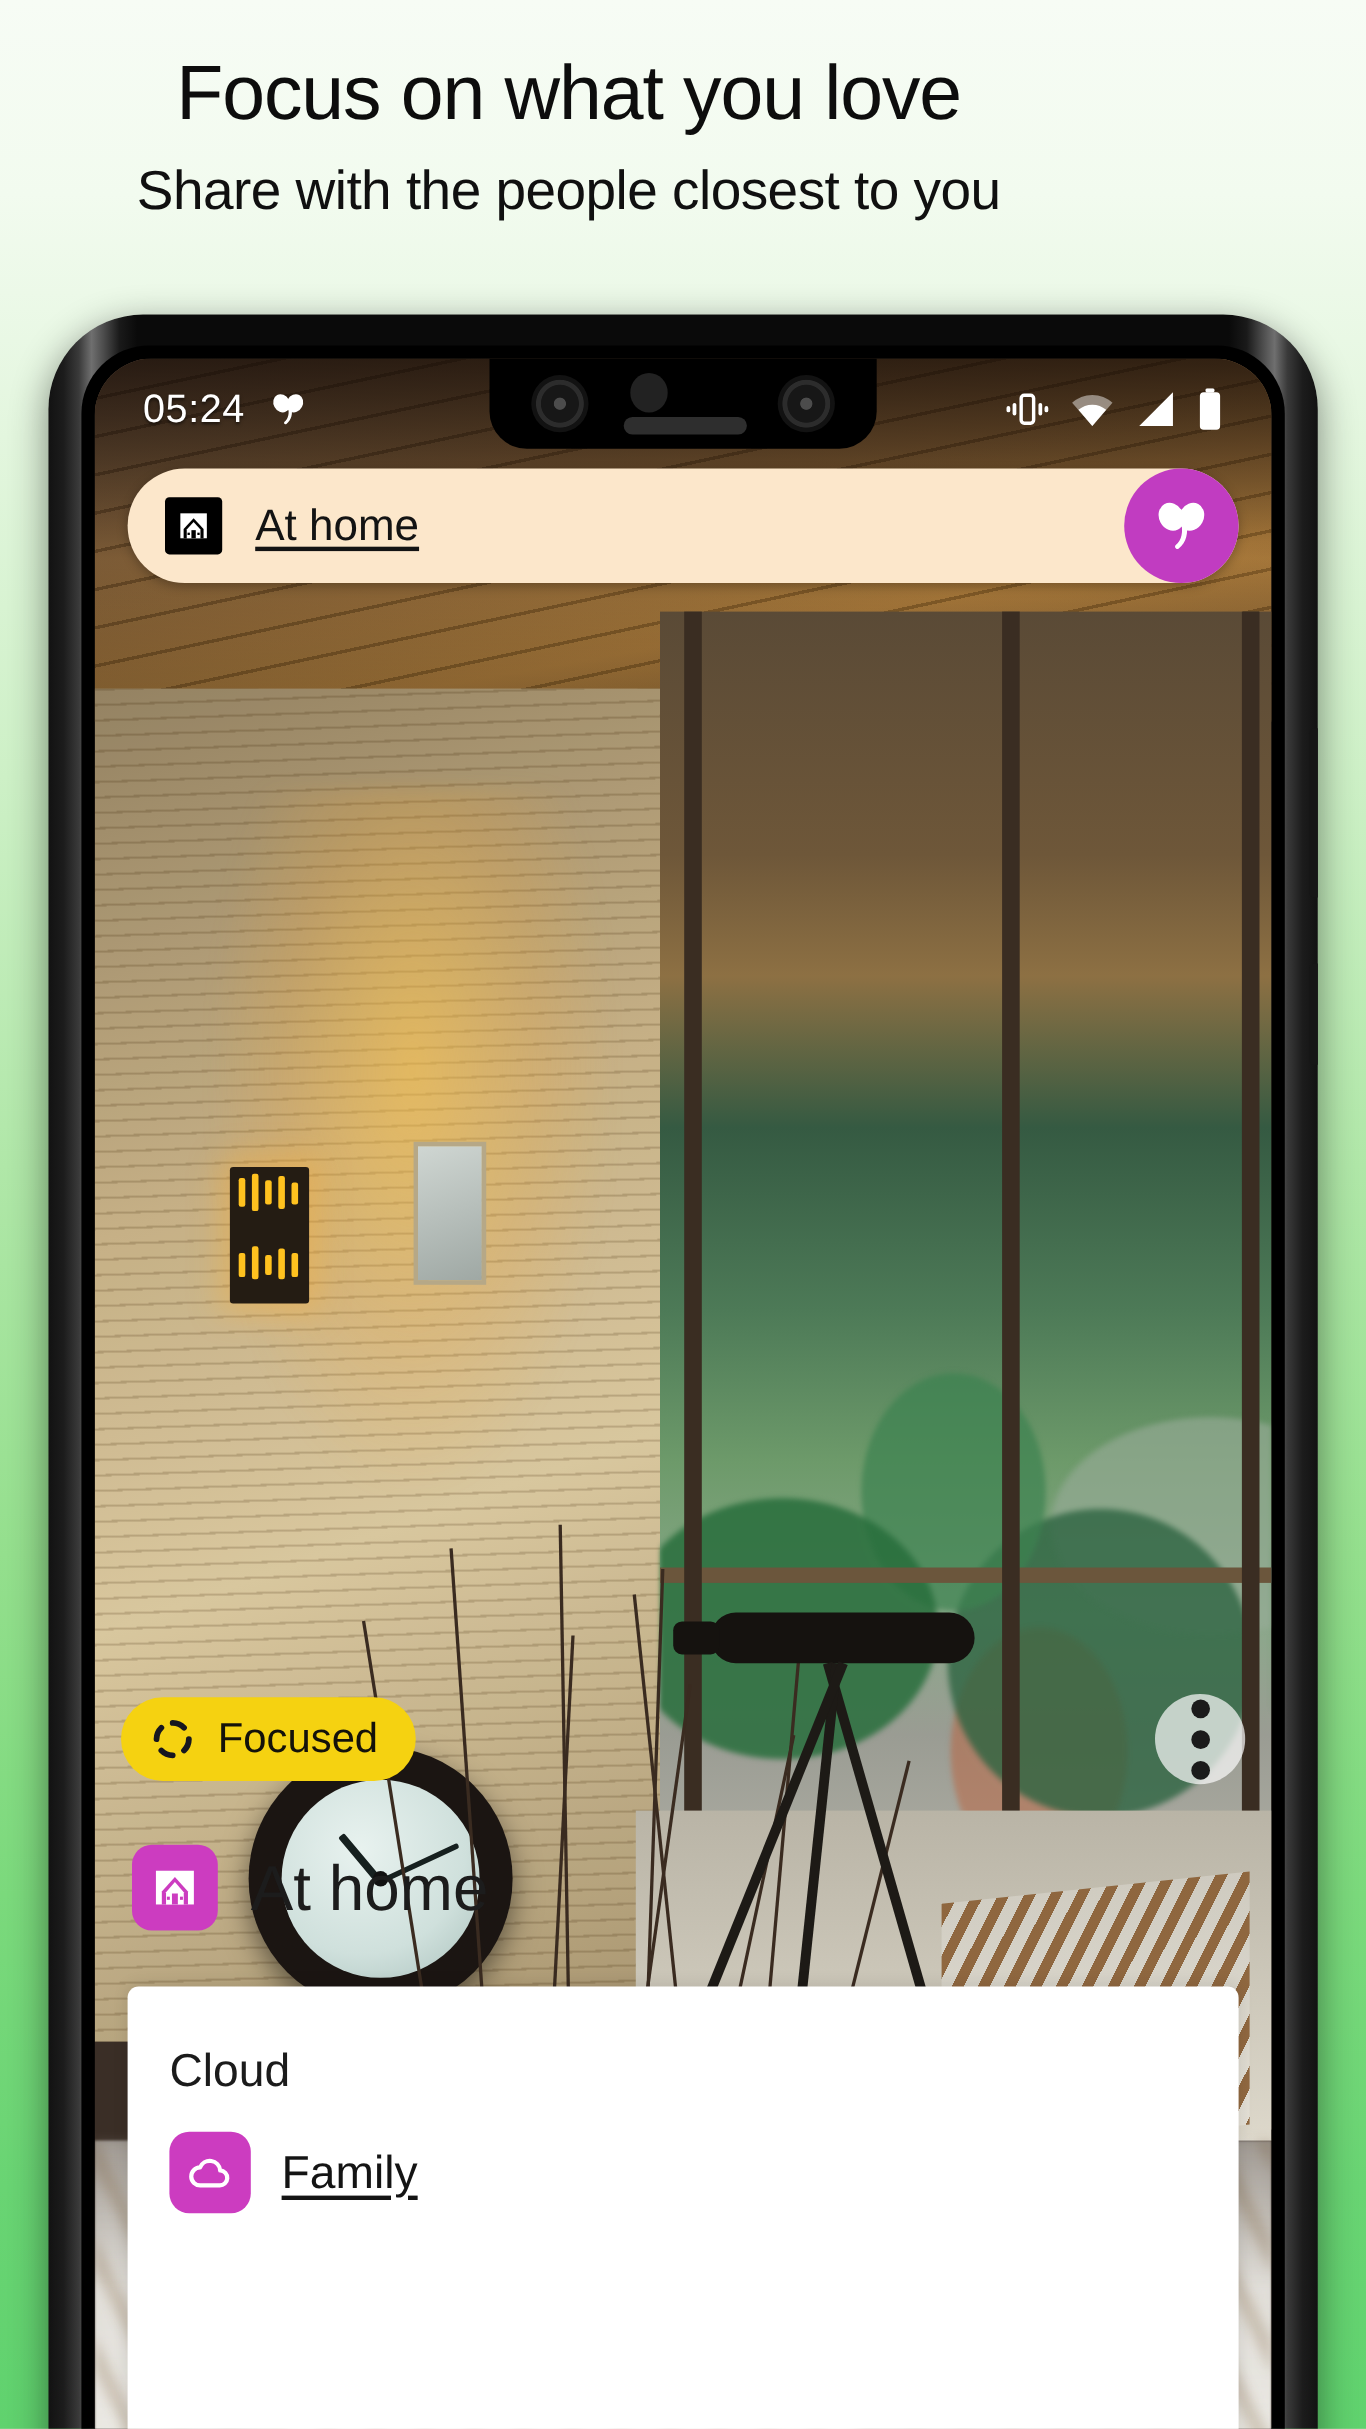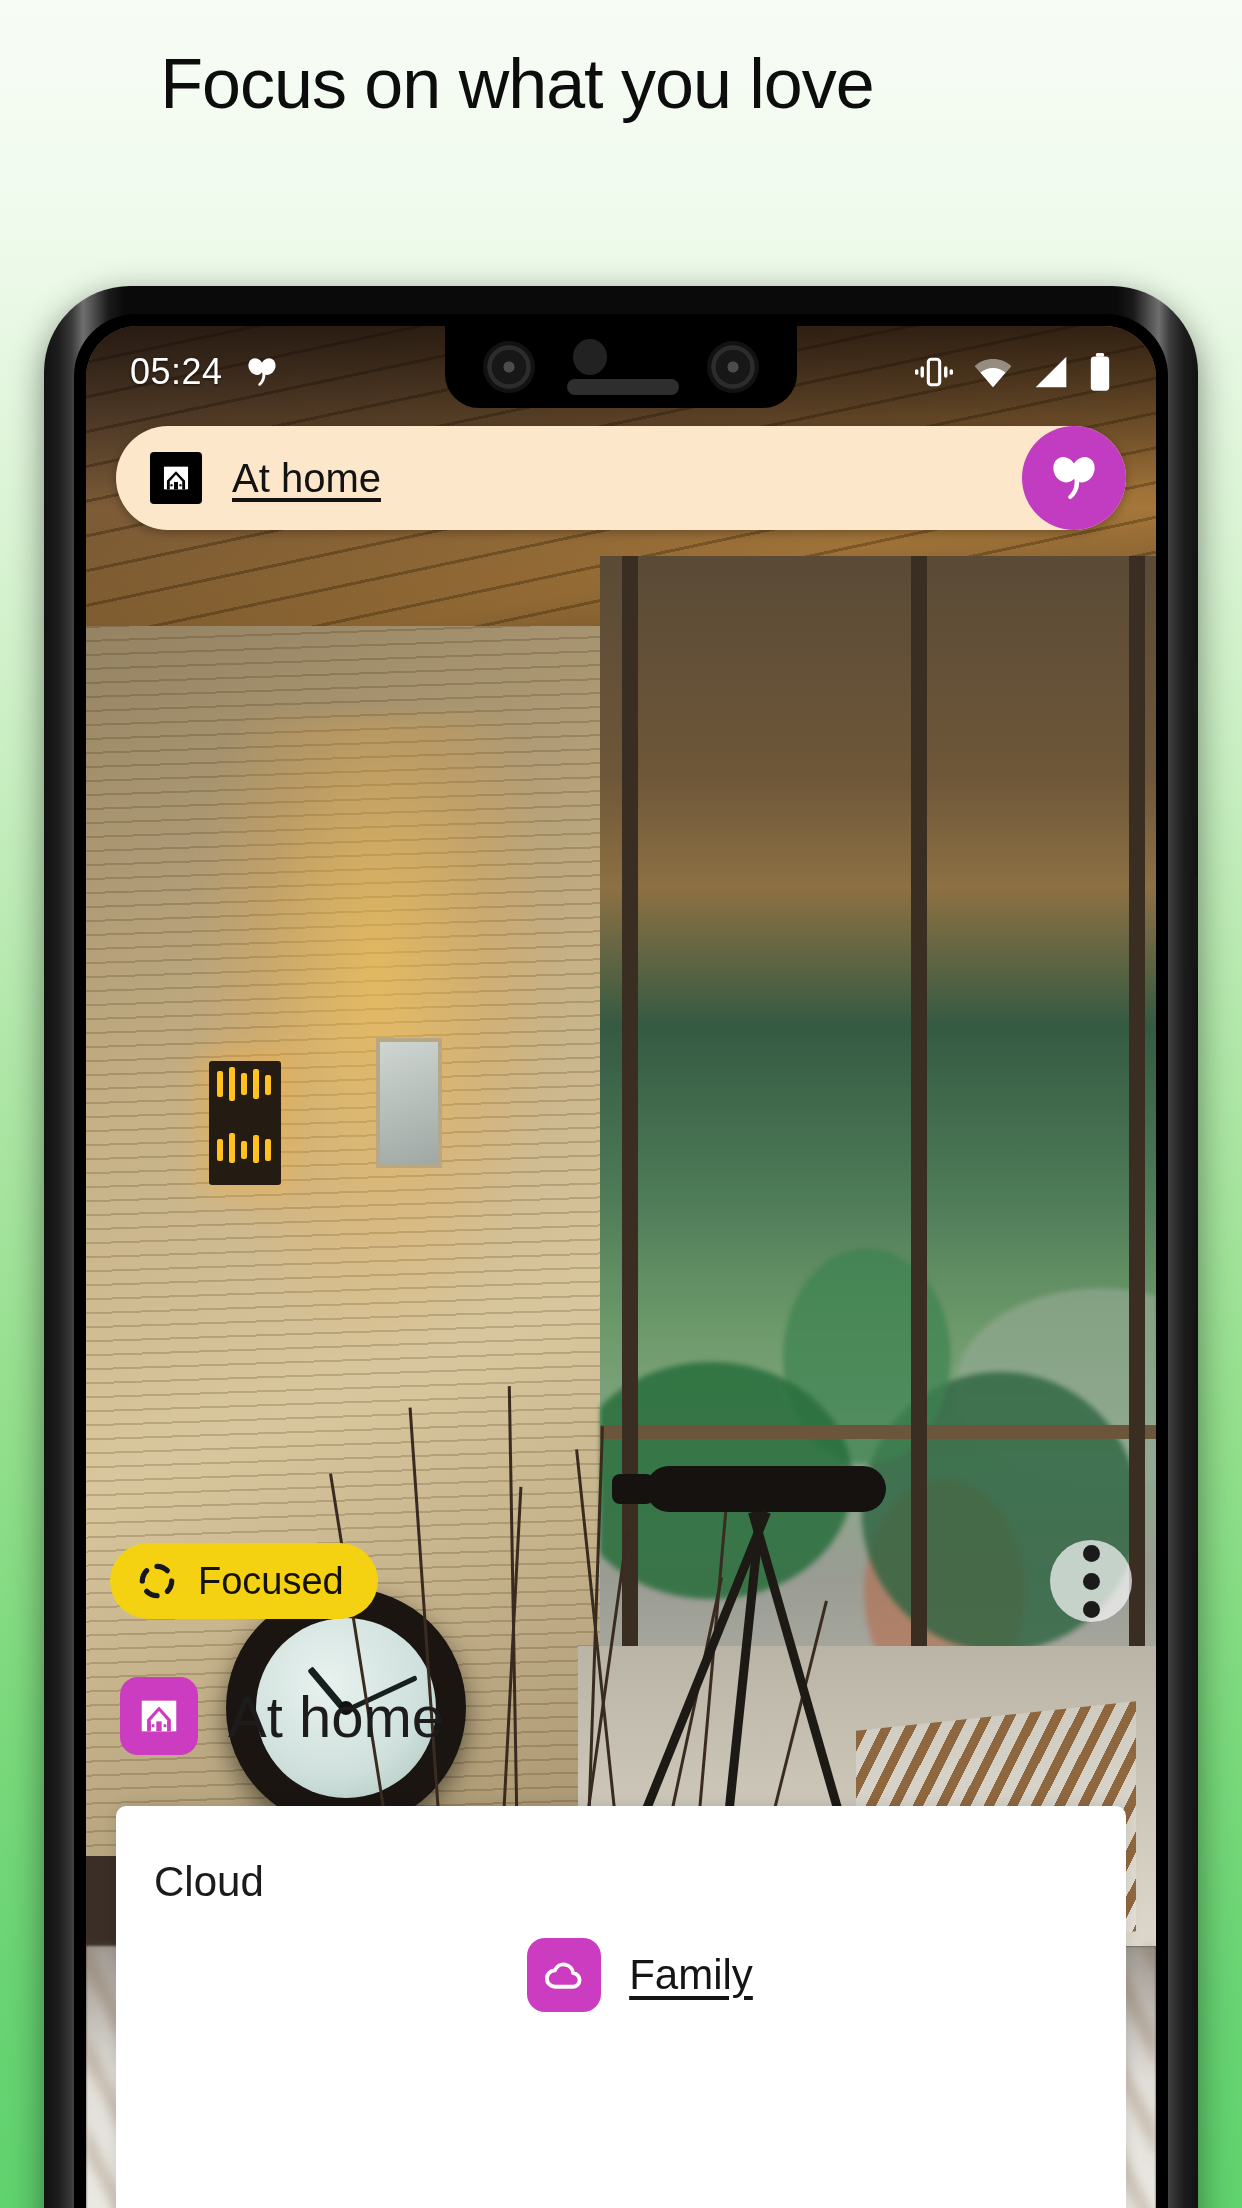--- a/index.html
+++ b/index.html
@@ -247,35 +247,36 @@
   }
   .sheet-title{ font-size:58px; color:#1c1c1c; }
 
   .card{
     position:absolute; left:30px; right:30px; top:1480px; bottom:0;
     background:#fff; border-radius:10px 10px 0 0; z-index:4;
     padding:52px 0 0 38px;
     box-shadow:0 -2px 14px rgba(0,0,0,.10);
   }
   .card-label{ font-size:42px; color:#1b1b1b; }
-  .card-row{ display:flex; align-items:center; gap:28px; margin-top:32px;justify-content:center;}
+  .card-row{ display:flex; align-items:center; gap:28px; margin-top:32px;}
   .card-row .tile{
     width:74px; height:74px; border-radius:18px; background:#cc3cc0;
     display:flex; align-items:center; justify-content:center;
   }
   .card-row .lnk{
     font-size:42px; color:#141414;
     text-decoration:underline; text-underline-offset:7px;
   }
 </style>
 </head>
 <body>
 
 <div class="promo">
   <div class="promo-title">Focus on what you love</div>
+  <div class="promo-sub">Share with the people closest to you</div>
 </div>
 
 <div class="phone">
   <div class="phone-inner-bezel"></div>
   <div class="btn-side btn-vol"></div>
   <div class="btn-side btn-pwr"></div>
 
   <div class="screen">
 
     <div class="photo">

